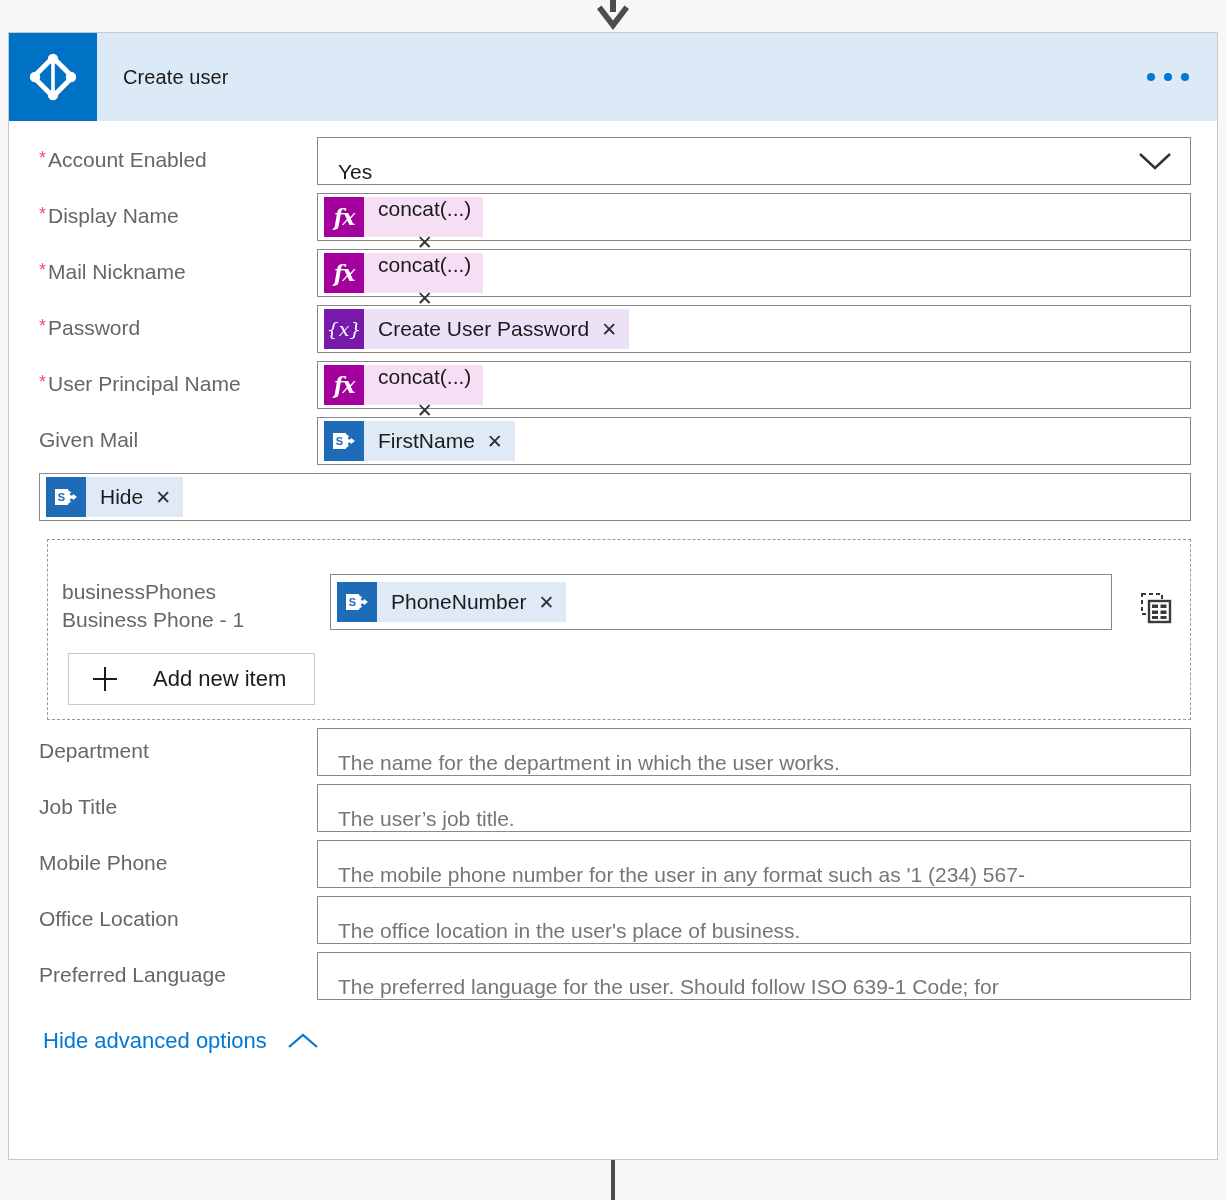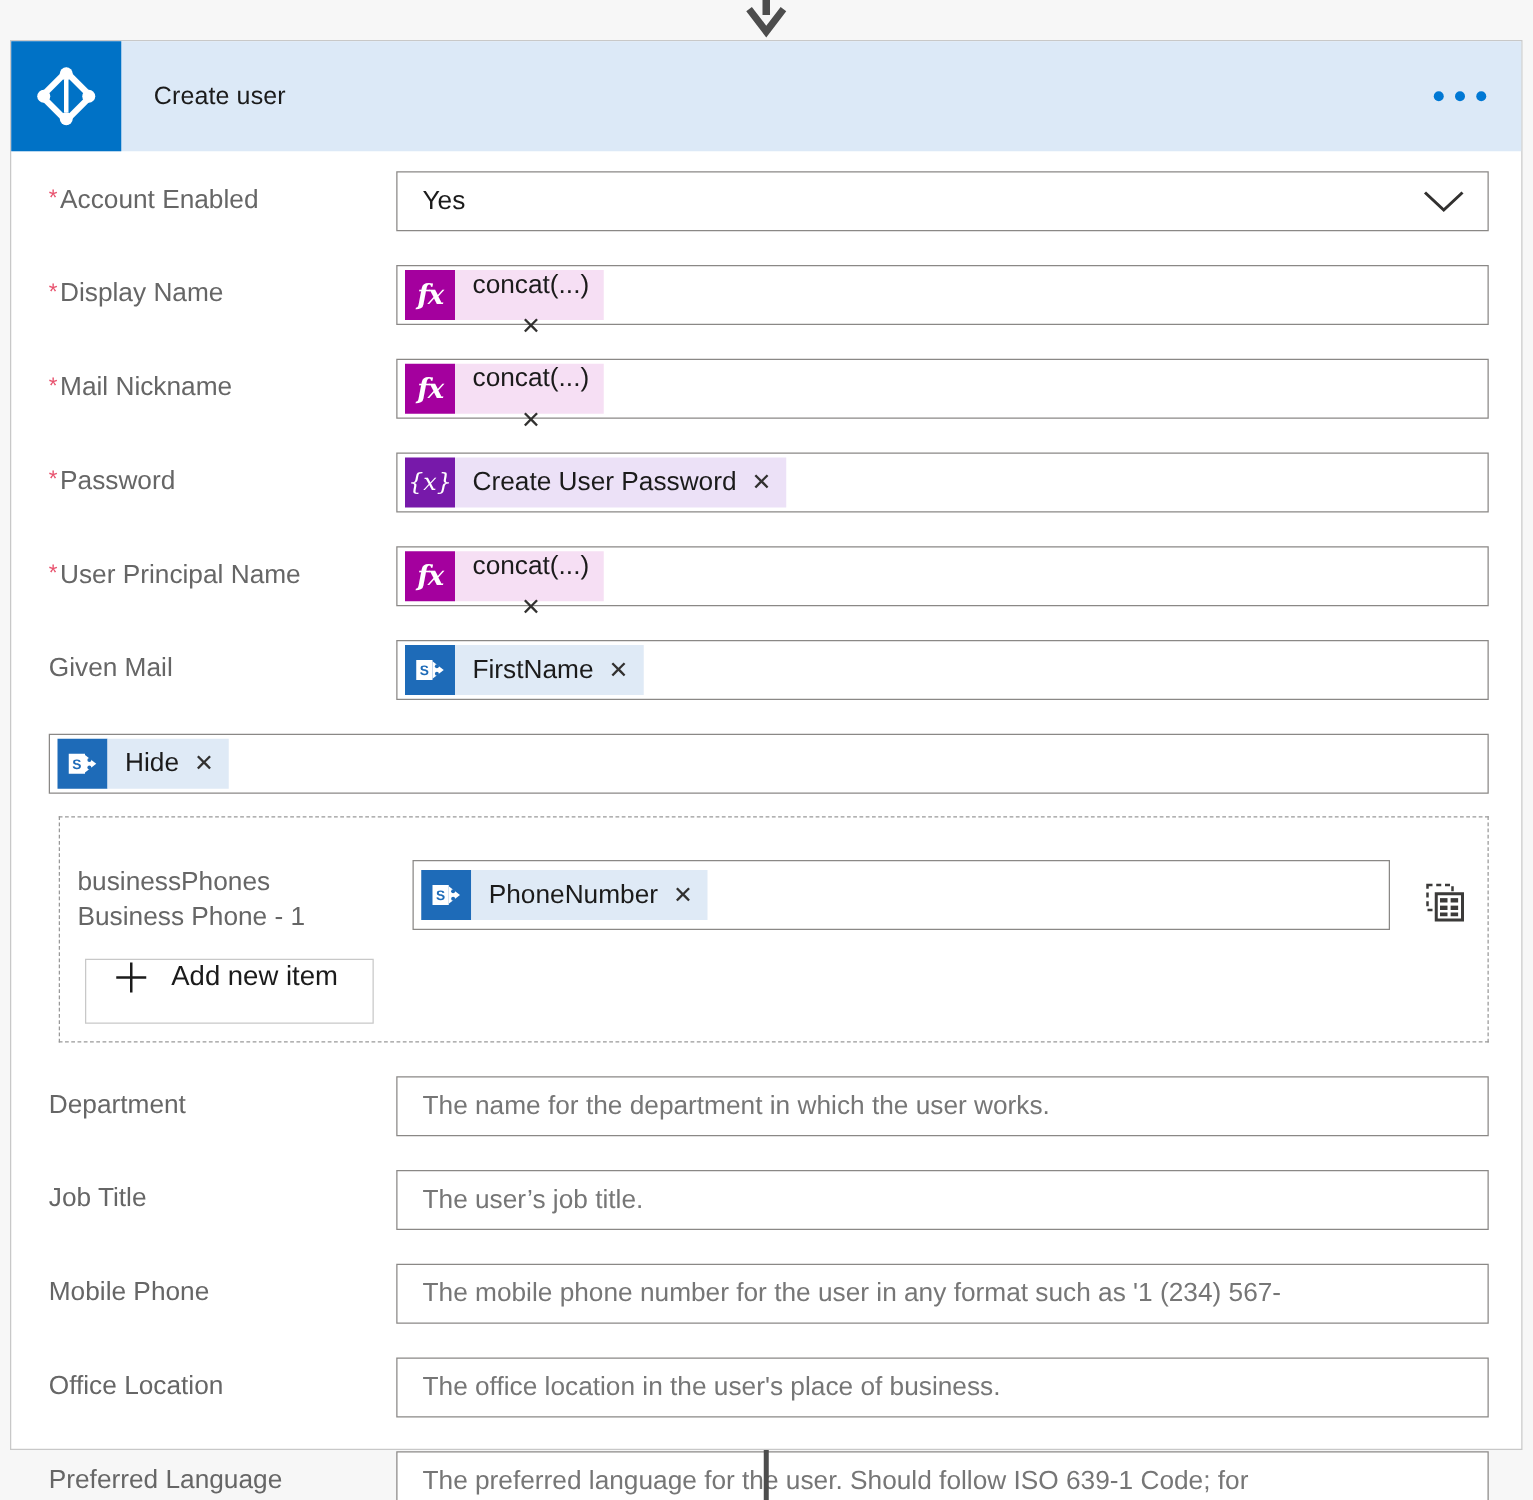--- a/index.html
+++ b/index.html
@@ -82,21 +82,21 @@
 
   
   .card-body {
     padding: 0;
   }
 
   .field-row {
     display: flex;
     align-items: flex-start;
     padding: 0 26px 0 30px;
-    margin-top: 27px;
+    margin-top: 8px;
     min-height: 48px;
   }
   .field-row:first-child { margin-top: 16px; }
 
   .field-label {
     width: 278px;
     flex: 0 0 278px;
     font-size: 21px;
     color: #666666;
     line-height: 1.2;
@@ -119,20 +119,21 @@
     background: #fff;
     min-height: 48px;
     display: flex;
     align-items: center;
     padding: 0;
     position: relative;
   }
   .field-control.plain {
     padding: 0 20px;
     font-size: 21px;
+    align-items: flex-end;
   }
   .value-text { font-size: 21px; color: #1b1b1b; }
   .placeholder-text {
     font-size: 21px; color: #767676;
     white-space: nowrap; overflow: hidden;
   }
   .chevron {
     position: absolute;
     right: 18px; top: 50%;
     transform: translateY(-50%);
@@ -214,21 +215,22 @@
   }
   .array-tool {
     flex: 0 0 60px;
     display: flex; align-items: center; justify-content: center;
     padding-top: 12px;
     cursor: pointer;
   }
   .add-item-btn {
     margin: 18px 0 0 20px;
     display: inline-flex;
-    gap: 18px;
+    align-items: center;
+    gap: 34px;
     border: 1px solid #c8c8c8;
     background: #fff;
     height: 52px;
     padding: 0 28px 0 22px;
     font-size: 22px;
     color: #1b1b1b;
     cursor: pointer;
   }
 
   

